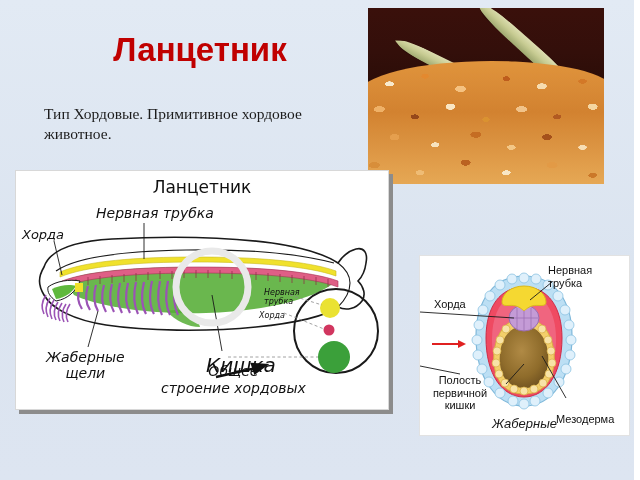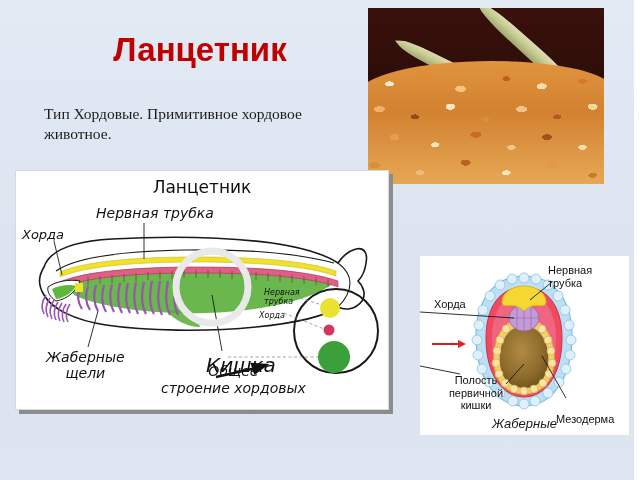--- a/index.html
+++ b/index.html
@@ -159,21 +159,21 @@
   .nlabel {
     position: absolute;
     font-family: "Liberation Sans", sans-serif;
     font-size: 11px;
     color: #111;
     line-height: 1.15;
     white-space: pre-line;
   }
   #n-nerv   { left: 128px; top: 8px;  text-align: left; }
   #n-horda  { left: 14px;  top: 42px; }
-  #n-cavity { left: 18px;   top: 118px; text-align: center; width: 76px; }
+  #n-cavity { left: 2px;   top: 118px; text-align: center; width: 76px; }
   #n-mezo   { left: 136px; top: 157px; }
   #n-title  {
     position: absolute; left: 0; right: 0; bottom: 4px;
     text-align: center; font-size: 13px; font-style: italic; color: #1a1a1a;
   }
 
   svg { display: block; }
   .svg-abs { position: absolute; left: 0; top: 0; }
 </style>
 </head>

